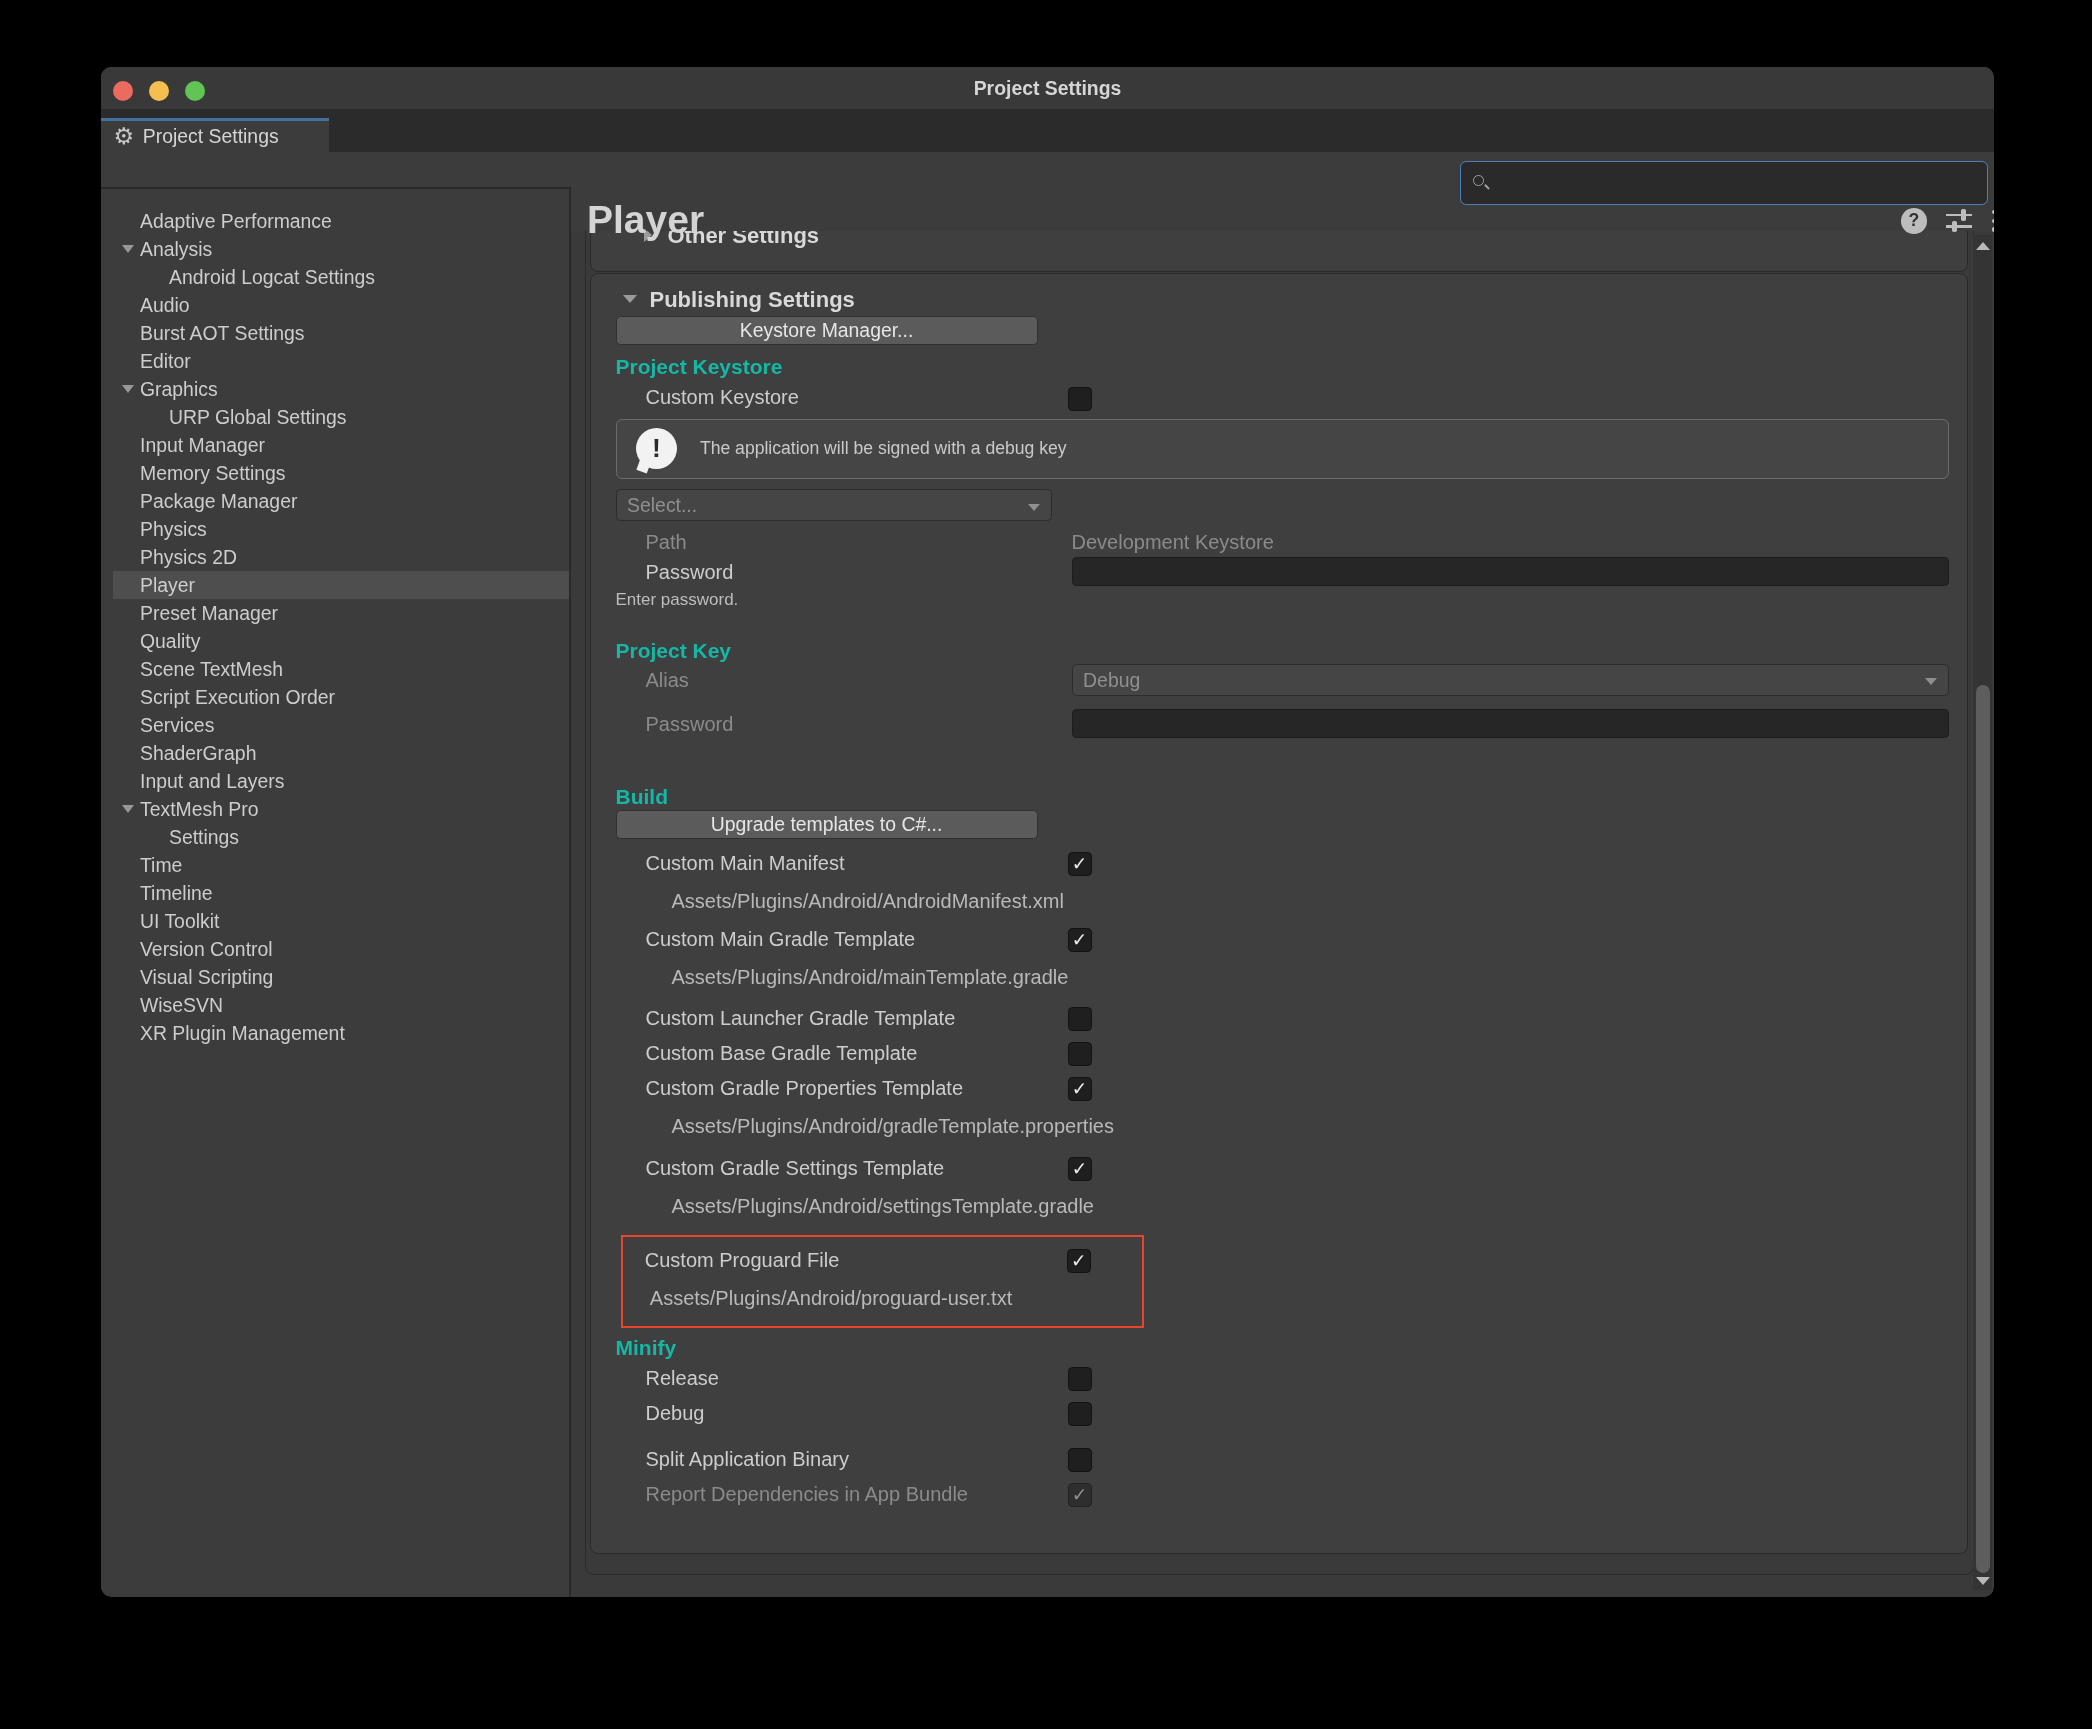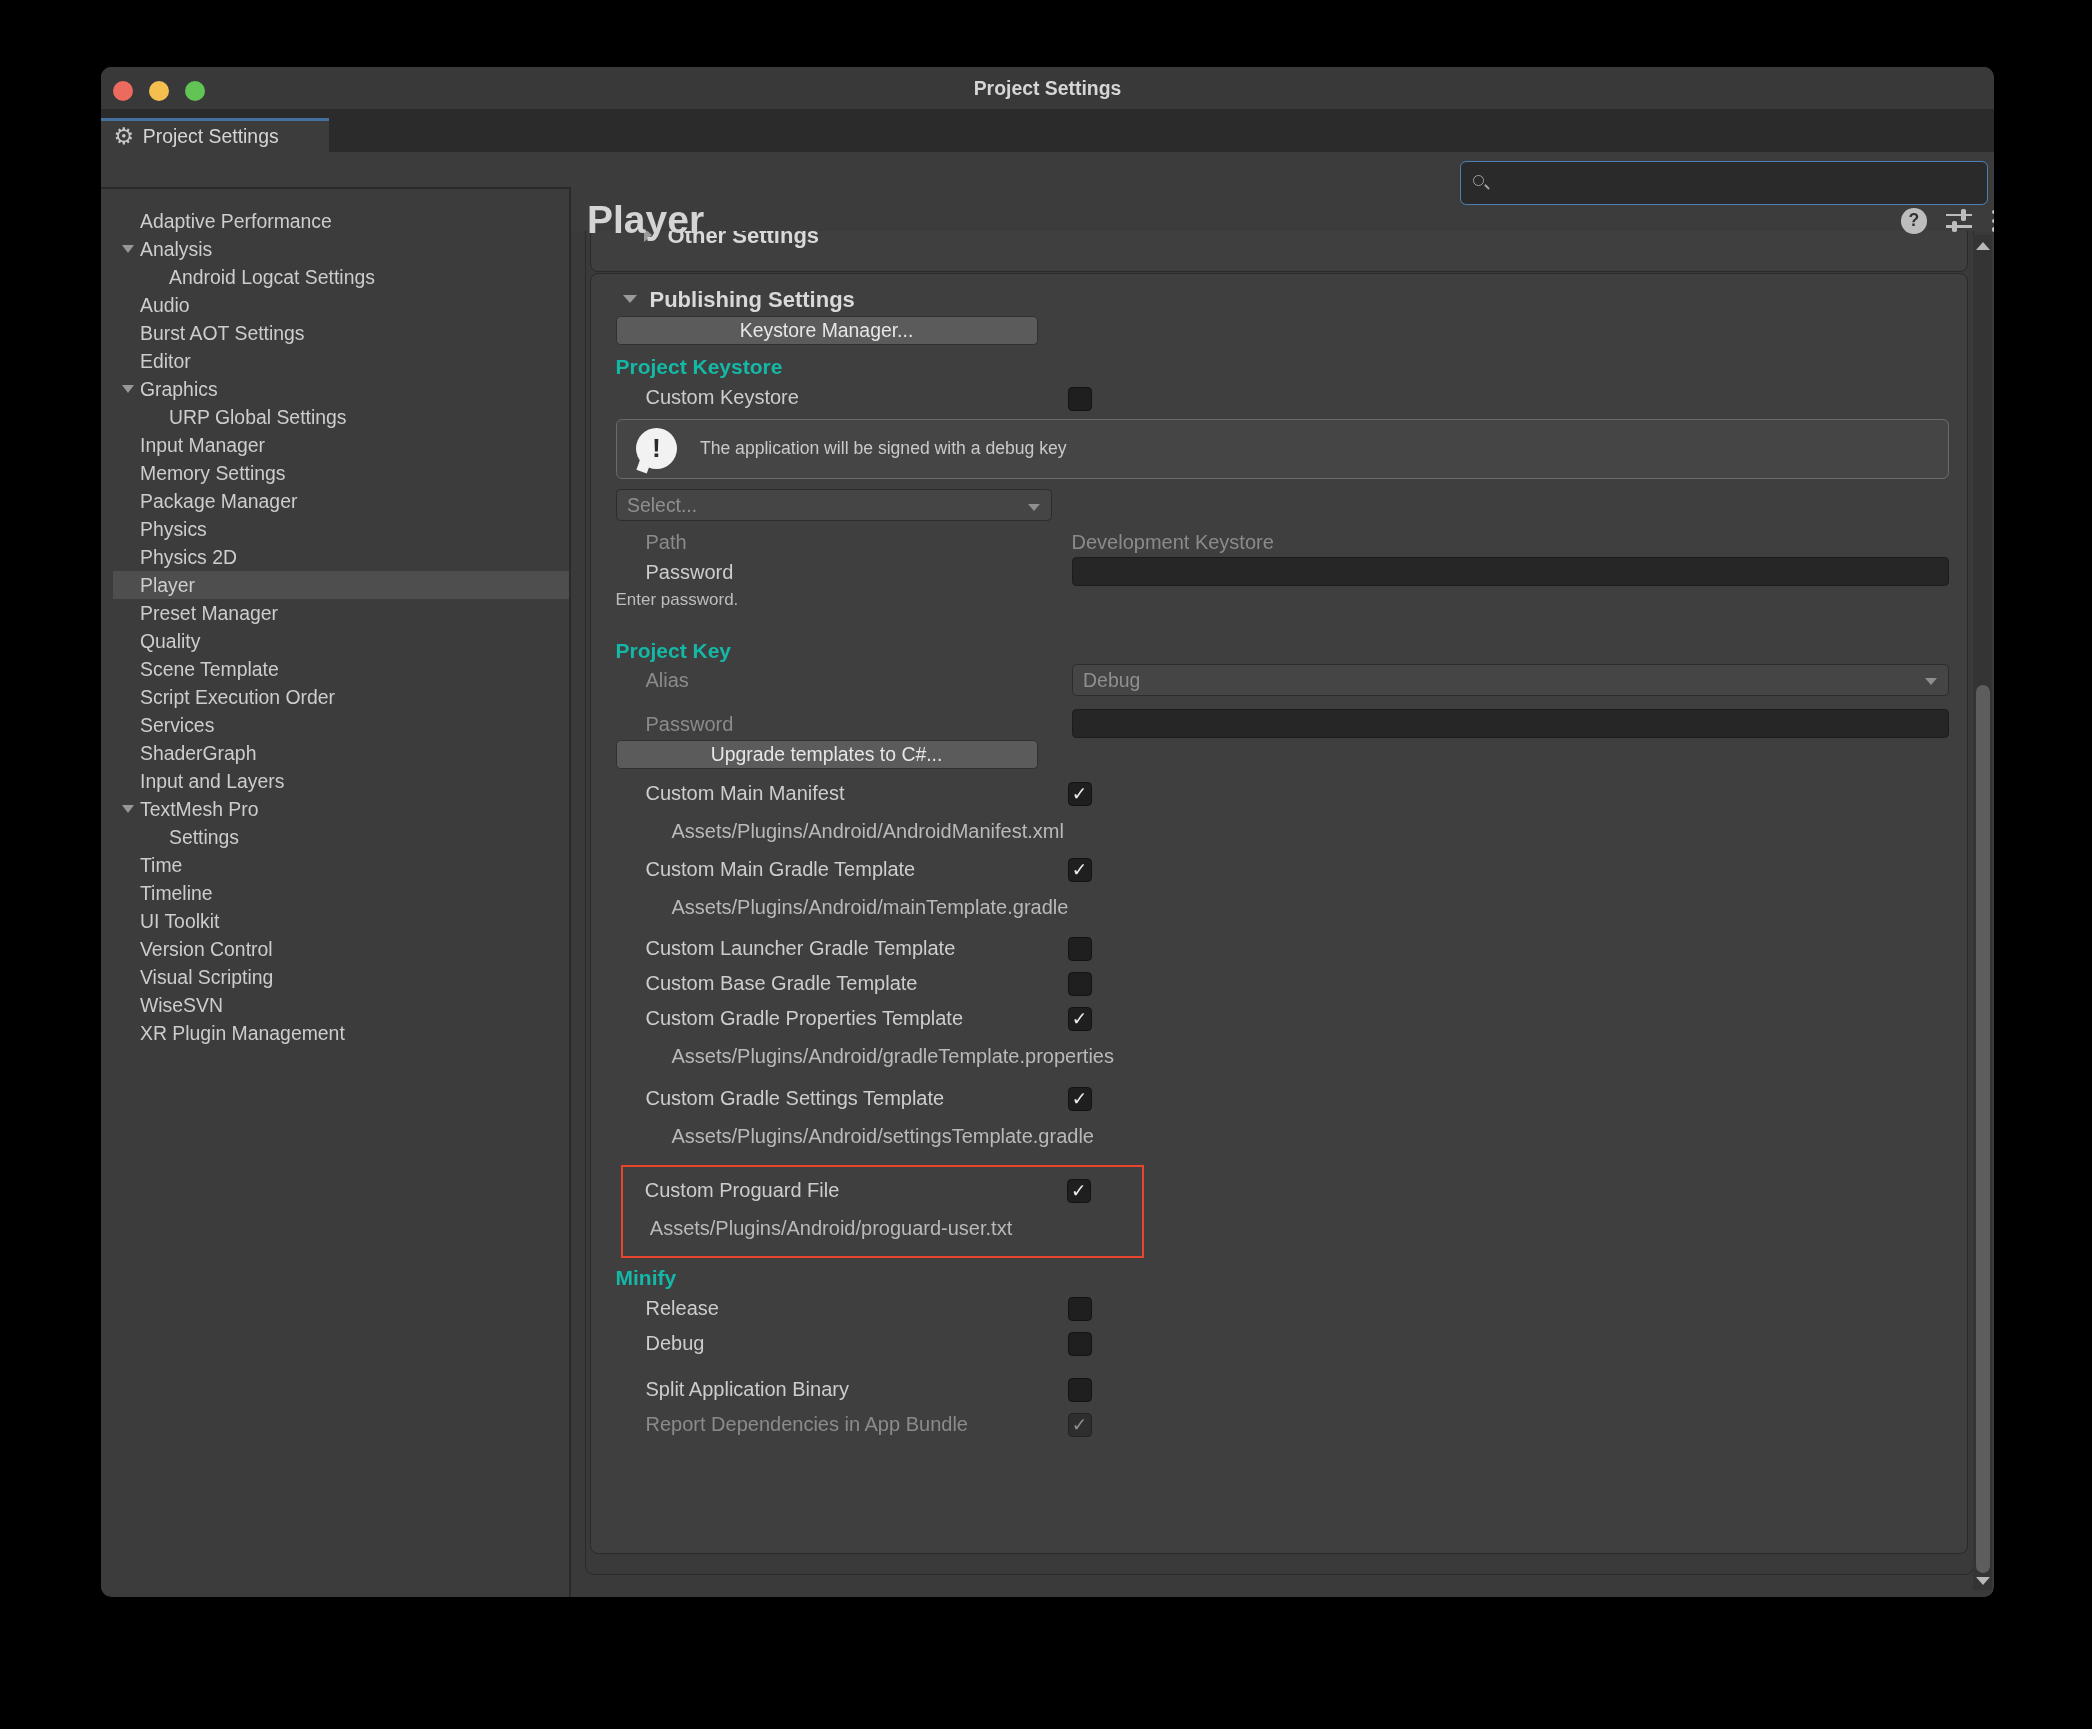--- a/index.html
+++ b/index.html
@@ -229,21 +229,21 @@
         <div class="sb-item d0 selected">
           <span class="label">Player</span>
         </div>
         <div class="sb-item d0">
           <span class="label">Preset Manager</span>
         </div>
         <div class="sb-item d0">
           <span class="label">Quality</span>
         </div>
         <div class="sb-item d0">
-          <span class="label">Scene Template</span>
+          <span class="label">Scene TextMesh</span>
         </div>
         <div class="sb-item d0">
           <span class="label">Script Execution Order</span>
         </div>
         <div class="sb-item d0">
           <span class="label">Services</span>
         </div>
         <div class="sb-item d0">
           <span class="label">ShaderGraph</span>
         </div>
@@ -339,20 +339,21 @@
         <div class="row r-note" style="margin-top: 1.8px;">Enter password.</div>
         <div class="row r-heading" style="margin-top: 26.5px;">Project Key</div>
         <div class="row r-dropdownrow">
           <span class="flabel">Alias</span>
           <span class="dd"><span>Debug</span><span class="arrow"></span></span>
         </div>
         <div class="row r-field disabled" style="margin-top: 3.5px;">
           <span class="flabel">Password</span>
           <span class="pwd"></span>
         </div>
+        <div class="row r-heading" style="margin-top: 42px;">Build</div>
         <div class="row r-button">
           <button>Upgrade templates to C#...</button>
         </div>
         <div class="row r-toggle" style="margin-top: 3.5px;">
           <span class="tlabel">Custom Main Manifest</span>
           <span class="cb">✓</span>
         </div>
         <div class="row r-path">Assets/Plugins/Android/AndroidManifest.xml</div>
         <div class="row r-toggle">
           <span class="tlabel">Custom Main Gradle Template</span>

